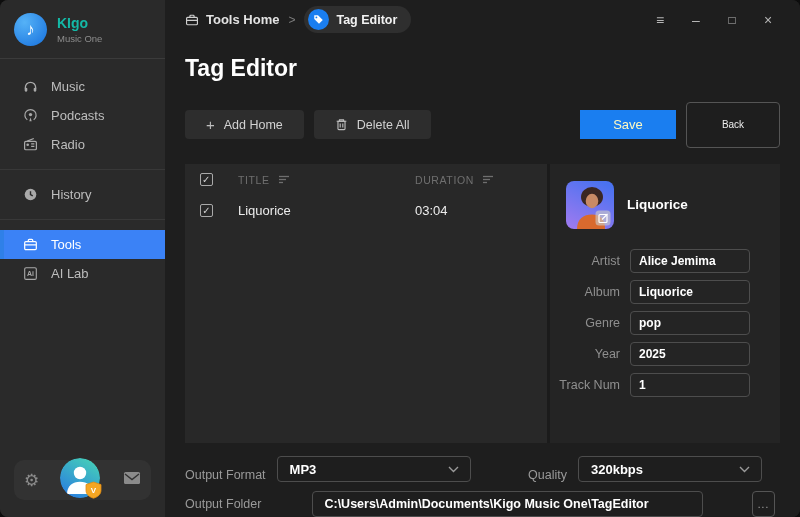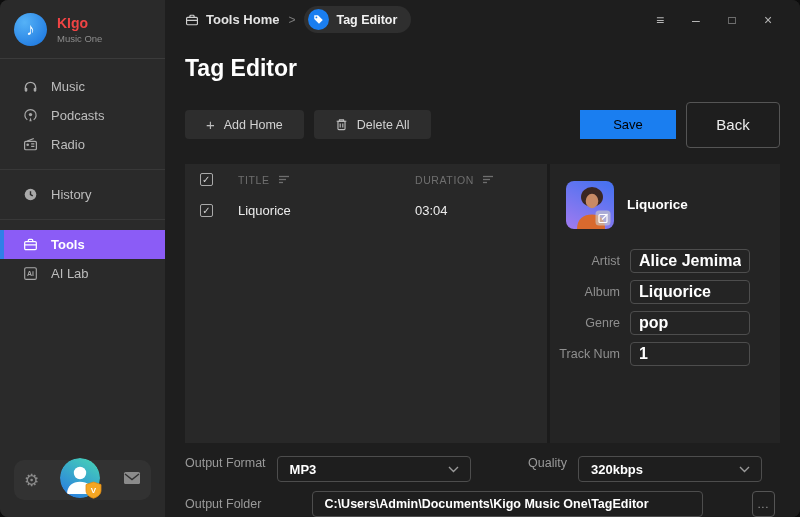--- a/index.html
+++ b/index.html
@@ -9,29 +9,29 @@
     border-radius:8px;overflow:hidden;
     font-family:"Liberation Sans",sans-serif;
     -webkit-font-smoothing:antialiased;
   }
   
   .sidebar{width:165px;background:#2a2a2a;display:flex;flex-direction:column;flex-shrink:0;}
   .logo-row{display:flex;align-items:center;gap:10px;padding:13px 14px 12px;}
   .logo-circle{width:33px;height:33px;border-radius:50%;flex-shrink:0;
     background:radial-gradient(circle at 32% 28%,#55b2f7,#1670dd);
     color:#fff;display:flex;align-items:center;justify-content:center;font-size:17px;}
-  .app-name{color:#ef4444;font-weight:bold;font-size:14px;line-height:15px;}
+  .app-name{color:#14b8a6;font-weight:bold;font-size:14px;line-height:15px;}
   .app-sub{color:#8d8d8d;font-size:9.5px;margin-top:2px;}
   .sb-divider{height:1px;background:#3b3b3b;}
   .nav{margin-top:13px;}
   .nav-item{display:flex;align-items:center;gap:13px;height:29px;
     padding-left:19px;border-left:4px solid transparent;
     color:#bdbdbd;font-size:13px;cursor:pointer;}
   .nav-item svg{width:15px;height:15px;stroke:#a9a9a9;flex-shrink:0;}
-  .nav-item.active{background:#8b5cf6;border-left-color:#2f80e8;color:#fff;font-weight:bold;}
+  .nav-item.active{background:#3b82f6;border-left-color:#2f80e8;color:#fff;}
   .nav-item.active svg{stroke:#fff;}
   .nav-divider{height:1px;background:#383838;margin:10px 0;}
   .sb-spacer{flex:1;}
   .user-bar{margin:0 14px 17px;background:#323232;border-radius:10px;height:40px;
     display:flex;align-items:center;justify-content:space-around;}
   .gear{font-size:17px;color:#8b8b8b;cursor:pointer;line-height:1;}
   .avatar-wrap{width:44px;height:44px;margin-top:-2px;cursor:pointer;}
   .mail svg{width:18px;height:14px;stroke:#8b8b8b;cursor:pointer;}
   
   .main{flex:1;display:flex;flex-direction:column;background:#1e1e1e;min-width:0;}
@@ -52,24 +52,24 @@
   .win-btn.max{font-size:12px;}
   
   .page-title{color:#fff;font-size:23px;font-weight:bold;margin:15px 0 0 20px;}
   .toolbar-row{display:flex;align-items:center;margin:20px 20px 0;}
   .btn-dark{display:flex;align-items:center;justify-content:center;gap:9px;background:#2d2d2d;
     color:#d2d2d2;font-size:12.5px;height:29px;padding:0 21px;border-radius:4px;
     border:none;cursor:pointer;font-family:inherit;}
   .btn-dark svg{width:13px;height:13px;stroke:#bdbdbd;}
   .btn-dark .plus-glyph{font-size:15px;color:#bdbdbd;line-height:1;}
   .btn-dark + .btn-dark{margin-left:10px;}
-  .btn-save{margin-left:auto;width:96px;height:29px;background:#1a7ef0;color:#000000;
+  .btn-save{margin-left:auto;width:96px;height:29px;background:#1a7ef0;color:#fef9c3;
     border:none;border-radius:0;font-size:13px;cursor:pointer;font-family:inherit;}
   .btn-back{margin-left:10px;width:94px;height:46px;background:transparent;color:#ececec;
-    border:1px solid #555;border-radius:4px;font-size:15px;cursor:pointer;font-family:inherit;}
+    border:1px solid #555;border-radius:4px;font-size:10px;cursor:pointer;font-family:inherit;}
   
   .workspace{display:flex;margin:16px 20px 0;height:280px;}
   .track-table{flex:1;background:#282828;display:flex;flex-direction:column;min-width:0;}
   .t-header{display:flex;align-items:center;height:32px;padding-left:15px;
     color:#6f6f6f;font-size:10.5px;letter-spacing:0.6px;}
   .t-row{display:flex;align-items:center;height:30px;padding-left:15px;
     color:#ececec;font-size:13px;cursor:pointer;}
   .col-check{width:30px;flex-shrink:0;}
   .col-title{flex:1;display:flex;align-items:center;gap:9px;min-width:0;margin-left:8px;}
   .col-dur{width:132px;flex-shrink:0;display:flex;align-items:center;gap:9px;}
@@ -81,24 +81,24 @@
   .ws-divider{width:3px;background:#1b1b1b;flex-shrink:0;}
   .detail-panel{width:230px;background:#242424;padding-top:17px;flex-shrink:0;}
   .track-head{display:flex;align-items:center;gap:13px;padding-left:16px;}
   .album-art{width:48px;height:48px;cursor:pointer;}
   .track-title{color:#fff;font-weight:bold;font-size:13.5px;}
   .field-row{display:flex;align-items:center;margin-top:7px;padding:0 30px 0 6px;}
   .field-row.first{margin-top:20px;}
   .field-label{width:64px;text-align:right;color:#8f8f8f;font-size:12.5px;
     margin-right:10px;flex-shrink:0;}
   .field-input{flex:1;min-width:0;background:transparent;border:1px solid #4d4d4d;
-    border-radius:4px;height:24px;padding:0 8px;color:#fff;font-size:16px;
+    border-radius:4px;height:24px;padding:0 8px;color:#fff;font-size:12px;
     font-weight:bold;font-family:inherit;outline:none;}
   
-  .output-row1{display:flex;align-items:flex-start;margin:13px 38px 0 20px;}
+  .output-row1{display:flex;align-items:flex-end;margin:13px 38px 0 20px;}
   .out-label{color:#9a9a9a;font-size:12.5px;margin-right:11px;}
   .select{display:flex;align-items:center;justify-content:space-between;
     border:1px solid #4d4d4d;border-radius:4px;height:26px;
     padding:0 11px 0 12px;cursor:pointer;}
   .select-value{color:#fff;font-size:13px;font-weight:bold;}
   .select svg{width:11px;height:7px;stroke:#9a9a9a;}
   .sel-format{width:194px;}
   .sel-quality{width:184px;}
   .q-label{margin-left:auto;}
   .output-row2{display:flex;align-items:center;margin:9px 25px 0 20px;gap:40px;}
@@ -342,20 +342,24 @@
         </div>
         <div class="field-row">
           <label class="field-label">Album</label>
           <input class="field-input" type="text" value="Liquorice" style="">
         </div>
         <div class="field-row">
           <label class="field-label">Genre</label>
           <input class="field-input" type="text" value="pop" style="">
         </div>
         <div class="field-row">
+          <label class="field-label">Year</label>
+          <input class="field-input" type="text" value="2025" style="">
+        </div>
+        <div class="field-row">
           <label class="field-label">Track Num</label>
           <input class="field-input" type="text" value="1" style="">
         </div>
       </section>
     </div>
 
     <div class="output-row1">
       <span class="out-label">Output Format</span>
       <div class="select sel-format">
         <span class="select-value">MP3</span>

